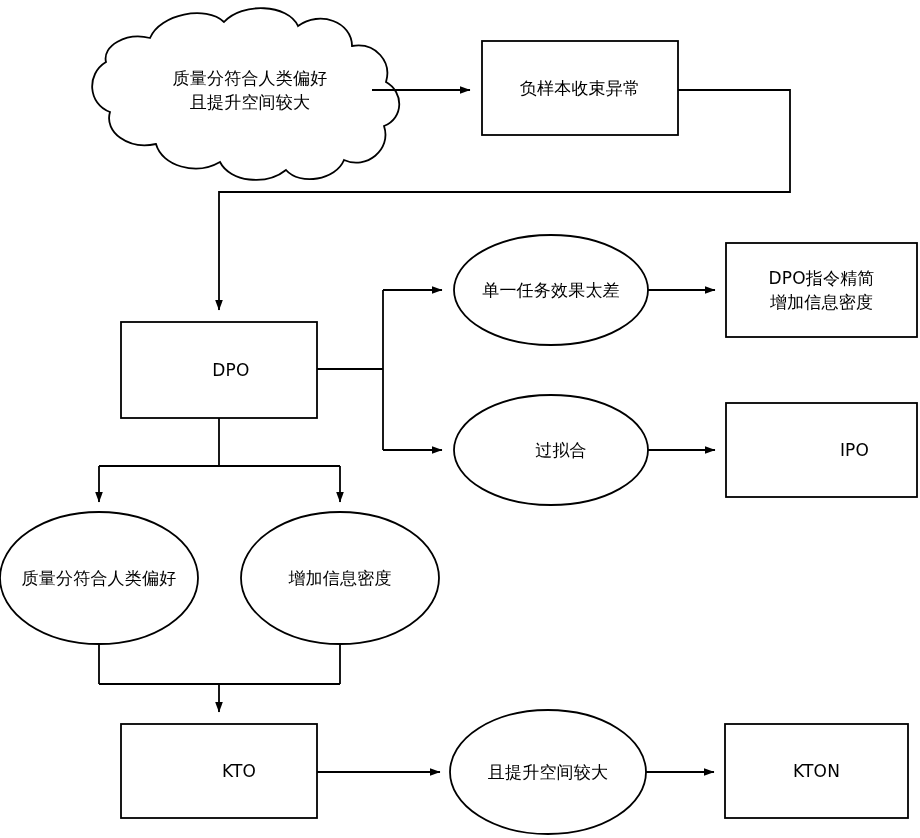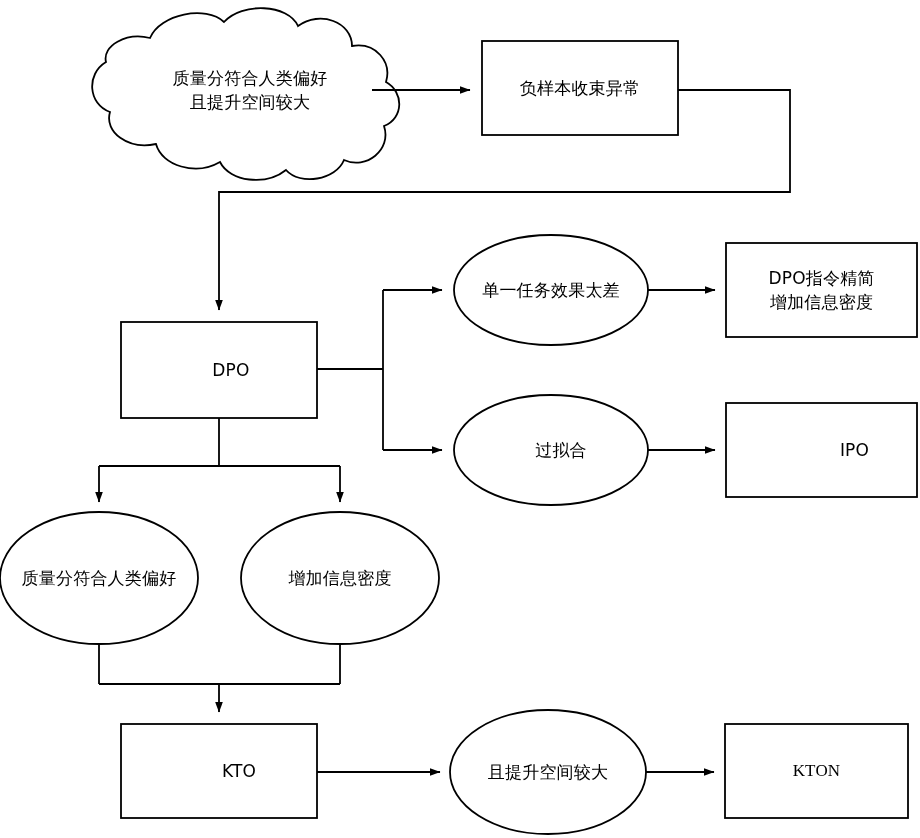--- a/index.html
+++ b/index.html
@@ -134,15 +134,15 @@
   <div class="node-label" style="left:759px; top:403px; width:191px; height:94px;">IPO</div>
 
   <div class="node-label" style="left:0px; top:512px; width:198px; height:132px;">质量分符合人类偏好</div>
 
   <div class="node-label" style="left:241px; top:512px; width:198px; height:132px;">增加信息密度</div>
 
   <div class="node-label" style="left:121px; top:724px; width:196px; height:94px;margin-left:20px;">KTO</div>
 
   <div class="node-label" style="left:450px; top:710px; width:196px; height:124px;">且提升空间较大</div>
 
-  <div class="node-label" style="left:725px; top:724px; width:183px; height:94px;font-family:Liberation Serif, serif;">KTON</div>
+  <div class="node-label" style="left:725px; top:724px; width:183px; height:94px;">KTON</div>
 
 </div>
 
 </body></html>

